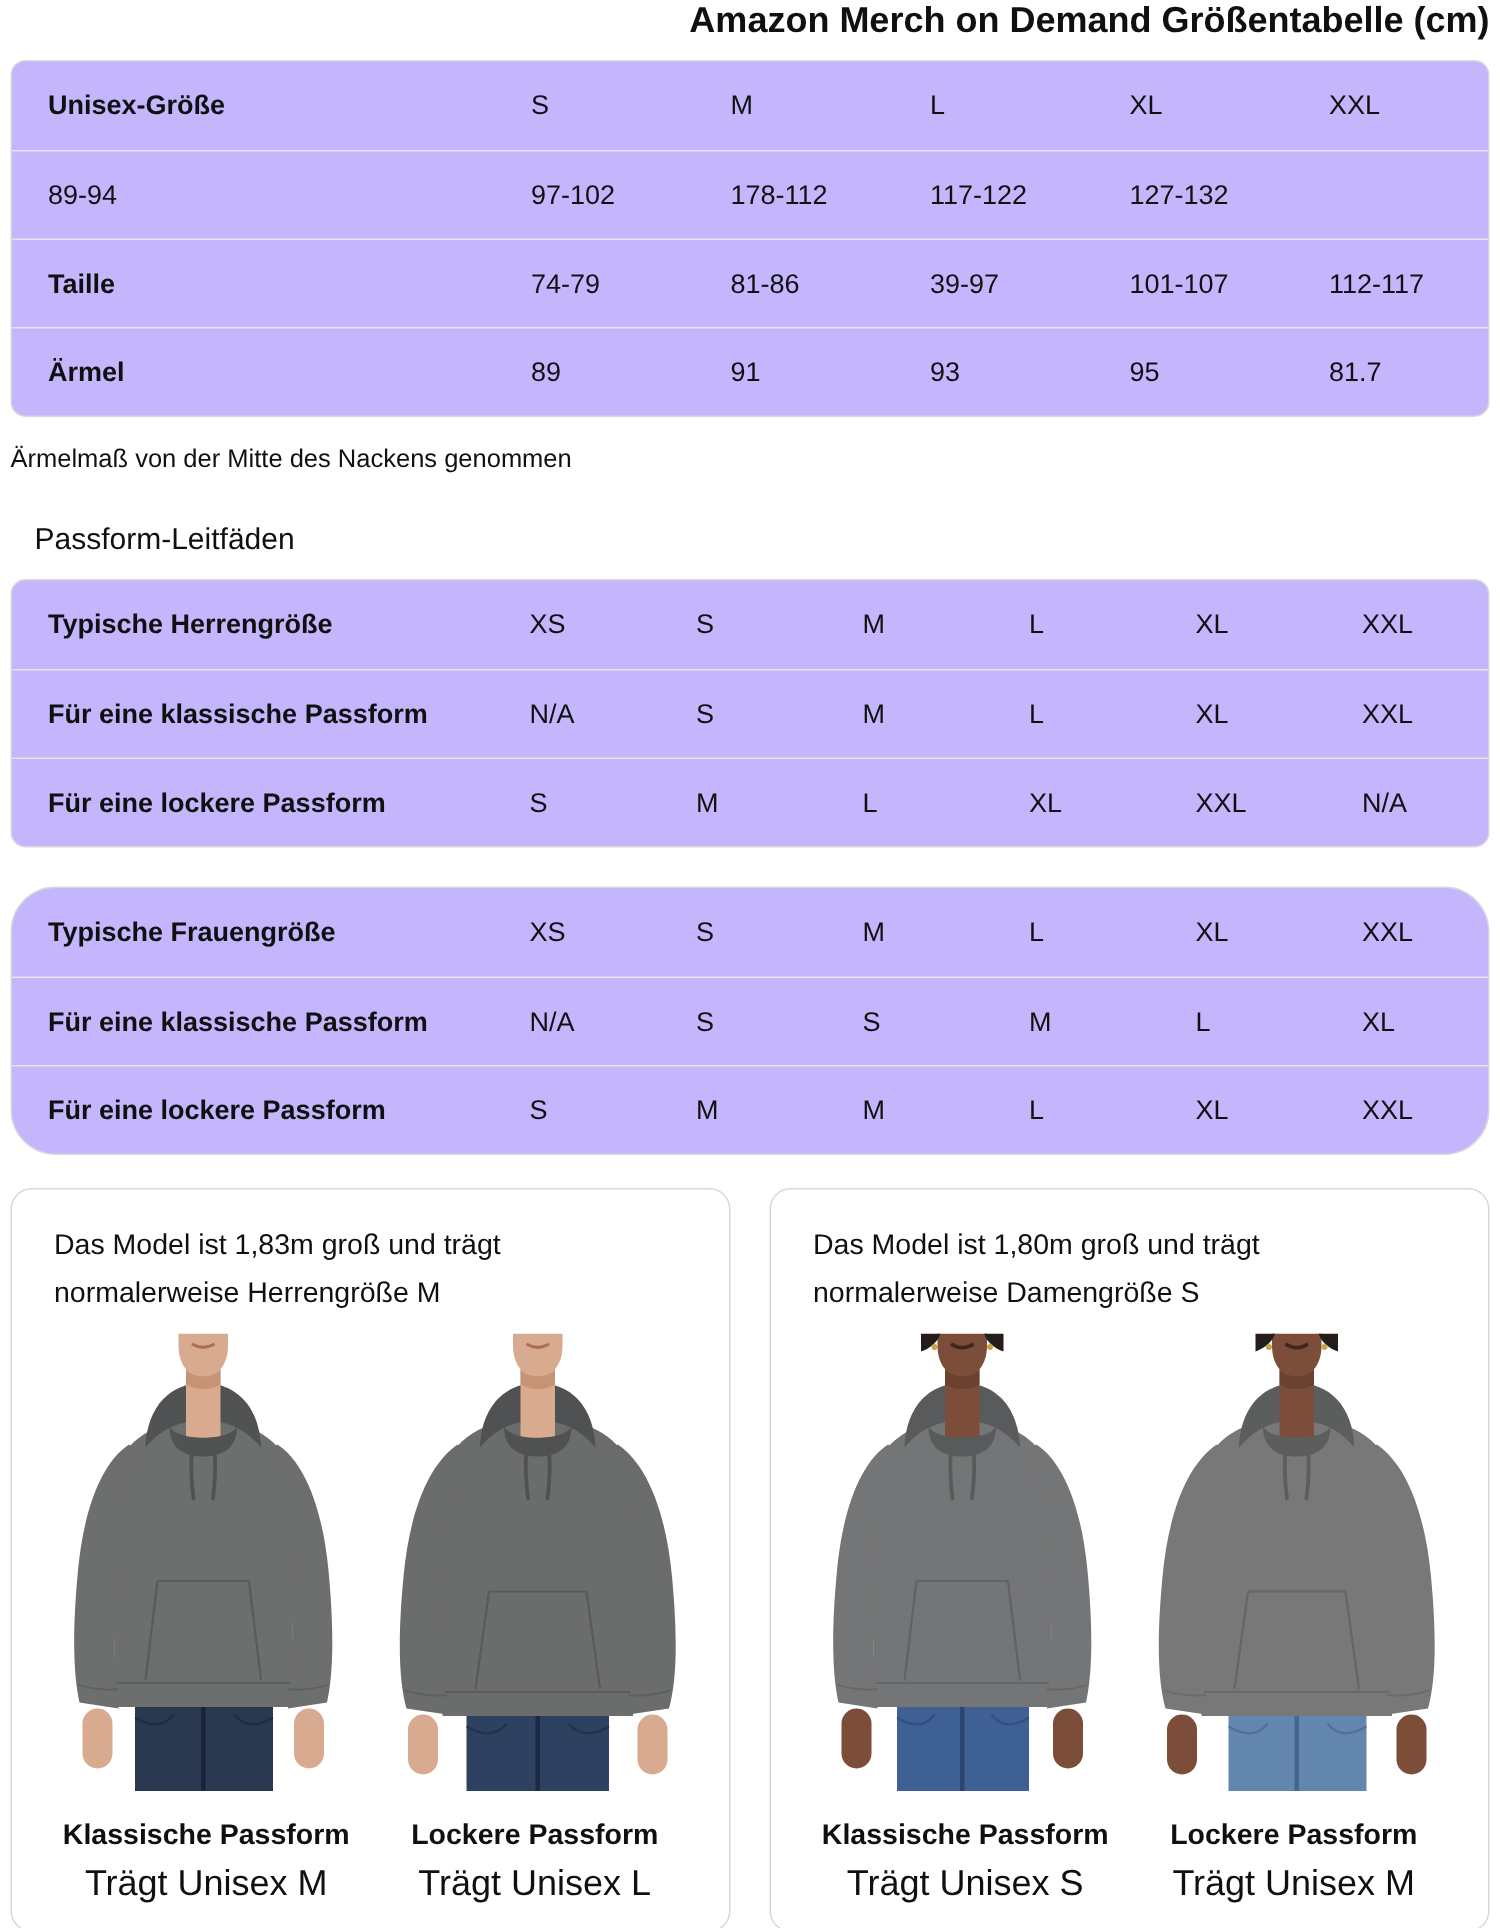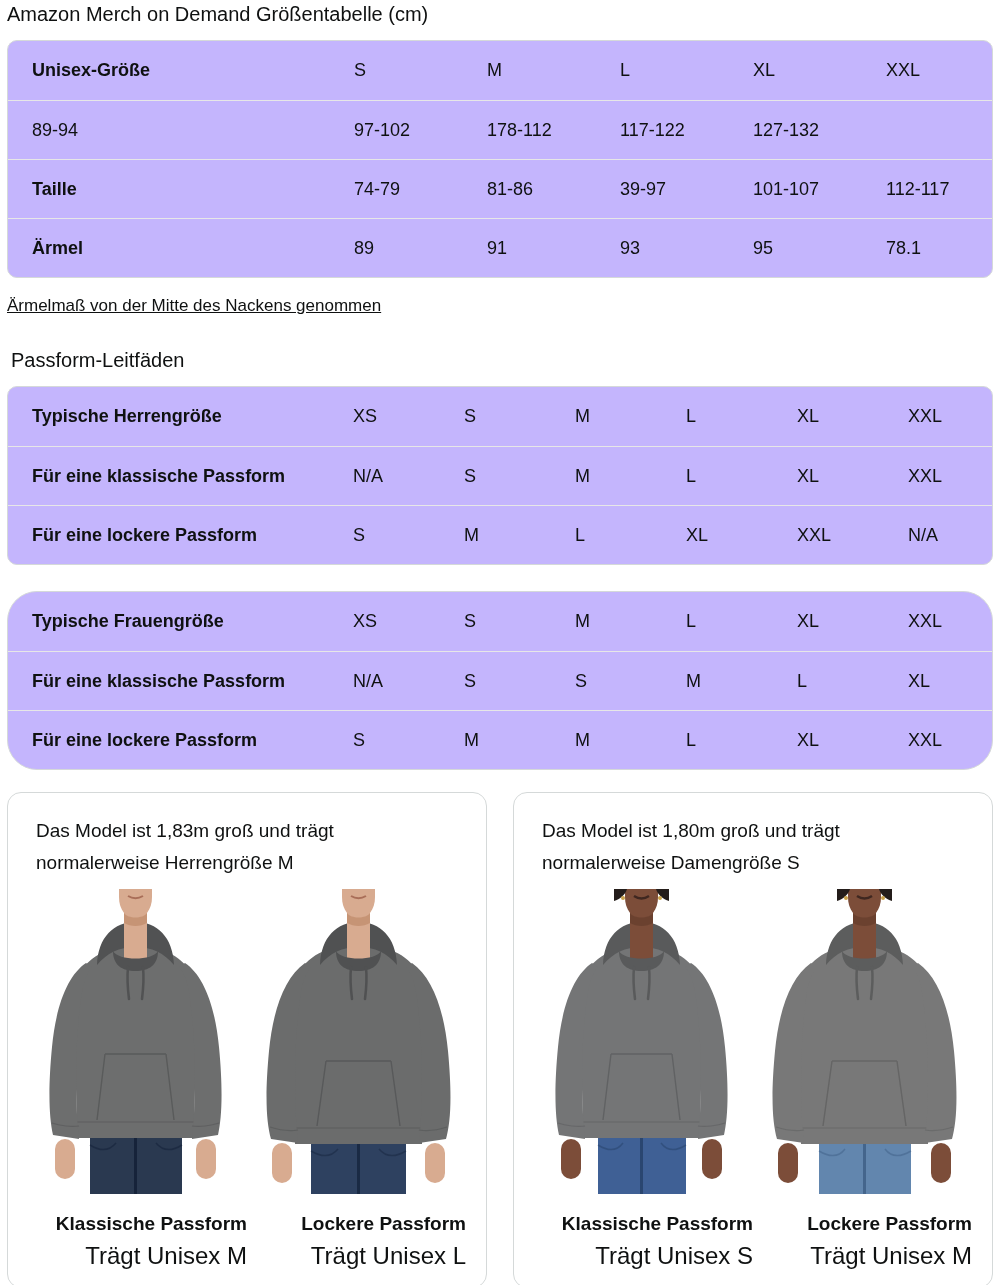--- a/index.html
+++ b/index.html
@@ -5,21 +5,21 @@
   * { box-sizing: border-box; }
   html, body { margin: 0; padding: 0; background: #fff; }
   body {
     width: 1000px;
     color: #0f1111;
     font-family: "Liberation Sans", sans-serif;
     -webkit-font-smoothing: antialiased;
   }
   .page { width: 1000px; padding: 2px 7px 0 7px; }
 
-  h1.title { font-size: 20px; font-weight: 400; line-height: 24px; margin: 0 0 14px 0; padding-left: 0; }
+  h1.title { font-size: 24px; font-weight: 700; line-height: 24px; margin: 0 0 14px 0; padding-left: 0; text-align: right; }
 
   .table {
     border: 1px solid #d5d9d9;
     border-radius: 10px;
     overflow: hidden;
     background: #c4b5fd;
   }
   .trow {
     display: grid;
     align-items: center;
@@ -27,39 +27,39 @@
     padding-left: 24px;
     border-top: 1px solid #e7e7e7;
     font-size: 18px;
   }
   .trow:first-child { border-top: none; }
   .cols5 { grid-template-columns: 322px 133px 133px 133px 133px 1fr; }
   .cols6 { grid-template-columns: 321px 111px 111px 111px 111px 111px 1fr; }
   .cell { white-space: nowrap; }
   .lbl { font-weight: 700; }
 
-  .note { font-size: 17px; line-height: 20px; margin: 18px 0 0 0; text-decoration: underline; }
-  h2.subhead { font-size: 20px; font-weight: 400; line-height: 24px; margin: 32px 0 14px 4px; }
+  .note { font-size: 17px; line-height: 20px; margin: 18px 0 0 0; }
+  h2.subhead { font-size: 20px; font-weight: 400; line-height: 24px; margin: 32px 0 14px 16px; }
   .mt26 { margin-top: 26px; border-radius: 30px; }
 
   .cards { display: flex; gap: 26px; margin-top: 22px; padding-bottom: 2px; }
   .card {
     flex: 1;
     border: 1px solid #d5d9d9;
     border-radius: 14px;
     padding: 22px 20px 20px 20px;
     background: #fff;
   }
   .card-heading { font-size: 19px; line-height: 32px; margin: 0 0 10px 8px; max-width: 372px; }
 
   .models { display: flex; gap: 8px; justify-content: center; }
   figure.model-fig { margin: 0; width: 215px; height: 305px; }
   figure.model-fig svg { width: 100%; height: 100%; display: block; }
 
-  .fit-labels { display: grid; grid-template-columns: 1fr 1fr; text-align: right; margin-top: 18px; }
+  .fit-labels { display: grid; grid-template-columns: 1fr 1fr; text-align: center; margin-top: 18px; }
   .fit-name { font-weight: 700; font-size: 19px; line-height: 24px; }
   .fit-size { font-size: 24px; line-height: 22px; margin-top: 9px; }
 </style>
 </head>
 <body>
 
 <div class="page">
 
   <h1 class="title">Amazon Merch on Demand Größentabelle (cm)</h1>
 
@@ -86,21 +86,21 @@
       <div class="cell">39-97</div>
       <div class="cell">101-107</div>
       <div class="cell">112-117</div>
     </div>
     <div class="trow cols5">
       <div class="cell lbl">Ärmel</div>
       <div class="cell">89</div>
       <div class="cell">91</div>
       <div class="cell">93</div>
       <div class="cell">95</div>
-      <div class="cell">78.1</div>
+      <div class="cell">81.7</div>
     </div>
   </section>
 
   <p class="note">Ärmelmaß von der Mitte des Nackens genommen</p>
 
   <h2 class="subhead">Passform-Leitfäden</h2>
 
   <section class="table">
     <div class="trow cols6">
       <div class="cell lbl">Typische Herrengröße</div>

